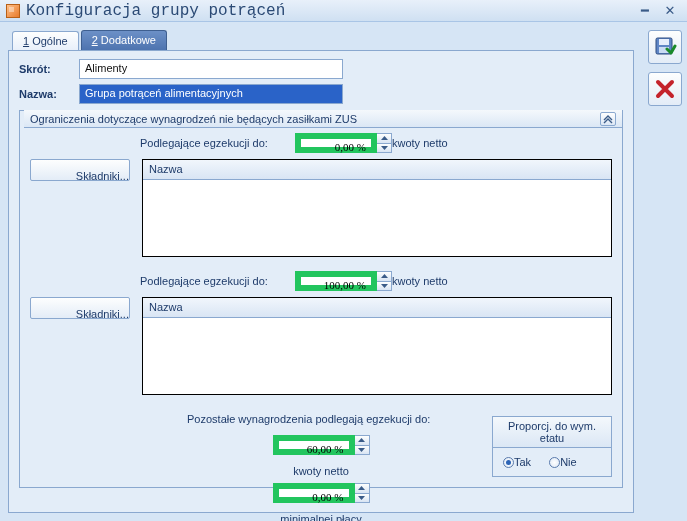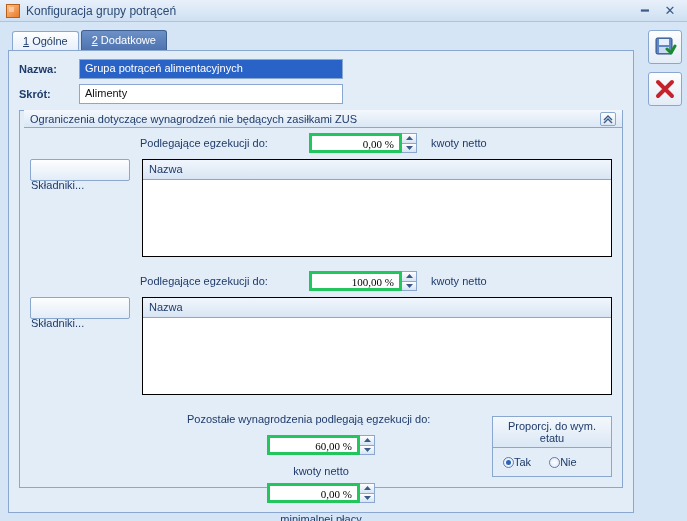--- a/index.html
+++ b/index.html
@@ -1,21 +1,21 @@
 <!DOCTYPE html>
 <html><head>
 <meta charset="utf-8">
 <style>
 * { box-sizing: border-box; margin: 0; padding: 0; font-family: Tahoma, sans-serif; font-size: 11px; }
 body { background: #d6e5f5; width: 687px; height: 521px; overflow: hidden; }
 
 .titlebar { height: 22px; background: linear-gradient(#e8f0fa, #cfe0f2); border-bottom: 1px solid #a9c5e6; display: flex; align-items: center; padding: 0 6px; }
 .titlebar .appicon { width: 14px; height: 14px; margin-right: 6px; background: linear-gradient(135deg,#ffc08a,#e87a2a); border: 1px solid #b86018; position: relative; }
 .titlebar .appicon:after { content: ""; position: absolute; left: 2px; top: 2px; width: 5px; height: 5px; background: #fff6; }
-.titlebar .ttl { color: #2b4a75; font-size: 12px; }
+.titlebar .ttl { color: #2b4a75; font-size: 16px; font-family: Liberation Mono, monospace; }
 .titlebar .spacer { flex: 1; }
 .titlebar .winbtn { width: 22px; height: 16px; margin-left: 3px; display: flex; align-items: center; justify-content: center; color: #3a5b88; cursor: pointer; font-size: 13px; }
 
 .workarea { display: flex; height: calc(100% - 22px); }
 .leftcol { flex: 1; padding: 6px 8px 8px 8px; }
 .rightcol { width: 45px; padding-top: 8px; display: flex; flex-direction: column; align-items: center; gap: 8px; }
 
 .tabstrip { height: 22px; display: flex; align-items: flex-end; gap: 2px; padding-left: 4px; }
 .tab { height: 20px; padding: 3px 10px 0 10px; border: 1px solid #8aa8cf; border-bottom: none; border-radius: 3px 3px 0 0; cursor: pointer; }
 .tab.active { background: linear-gradient(#fdfefe,#e7effa); color: #1e3b6a; position: relative; top: 1px; }
@@ -28,33 +28,33 @@
 .formrow .lbl { width: 60px; font-weight: bold; color: #1e3b6a; }
 .textin { height: 20px; border: 1px solid #8aa8cf; background: #fff; padding: 2px 5px; color: #111; }
 .textin.sel { background: #2a63c8; color: #fff; }
 
 .groupbox { border: 1px solid #8aa8cf; margin-top: 6px; position: relative; padding: 18px 10px 10px 10px; background: #e3edf8; height: 378px; }
 .groupbox .legend { position: absolute; top: -1px; left: 4px; right: 0; height: 18px; padding: 2px 6px; color: #1e3b6a; background: linear-gradient(#f4f8fc,#dbe7f5); border-bottom: 1px solid #8aa8cf; display: flex; align-items: center; }
 .groupbox .legend .flex1 { flex: 1; }
 .chev { width: 16px; height: 14px; border: 1px solid #8aa8cf; border-radius: 2px; background: linear-gradient(#fefefe,#dce7f5); display: flex; align-items: center; justify-content: center; cursor: pointer; }
 .chev svg { width: 10px; height: 10px; }
 
-.limitrow { display: flex; align-items: center; margin: 4px 0 6px 110px; gap: 14px; }
+.limitrow { display: flex; align-items: center; margin: 4px 0 6px 110px; gap: 0; }
 .limitlbl { color: #1e3b6a; min-width: 155px}
 .postlbl { color: #1e3b6a; }
 
 .spinwrap { display: flex; height: 20px; }
-.spinval { width: 93px; border: 3px solid #22c55e; background: #fff; text-align: right; padding: 2px 5px; font-family: Tahoma; }
+.spinval { width: 82px; border: 6px solid #22c55e; background: #fff; text-align: right; padding: 2px 5px; font-family: Tahoma; }
 .spinbtns { width: 15px; display: flex; flex-direction: column; border: 1px solid #8aa8cf; border-left: none; }
 .spinbtns div { flex: 1; background: linear-gradient(#fdfefe,#d8e4f3); display: flex; align-items: center; justify-content: center; cursor: pointer; }
 .spinbtns div:first-child { border-bottom: 1px solid #8aa8cf; }
 .spinbtns svg { width: 7px; height: 4px; display: block; }
 
 .sklrow { display: flex; gap: 12px; margin-bottom: 10px; }
-.sklbtn { width: 100px; height: 22px; border: 1px solid #8aa8cf; background: linear-gradient(#fdfefe,#e3ecf7); color: #1e3b6a; cursor: pointer; text-align: left; padding-top: 19px; border-radius: 2px; }
+.sklbtn { width: 100px; height: 22px; border: 1px solid #8aa8cf; background: linear-gradient(#fdfefe,#e3ecf7); color: #1e3b6a; cursor: pointer; text-align: right; padding-top: 10px; border-radius: 2px; }
 .gridbox { flex: 1; border: 1px solid #000000; background: #fff; height: 98px; }
 .gridhdr { height: 20px; background: linear-gradient(#f1f6fc,#d9e5f4); border-bottom: 1px solid #8aa8cf; padding: 3px 6px; color: #1e3b6a; }
 
 .bottomrow { display: flex; align-items: center; margin-top: 6px; gap: 10px; flex-direction: column; }
 .bottomlbl { color: #1e3b6a; width: 268px; }
 
 .propbox { border: 1px solid #8aa8cf; width: 120px; position: absolute; right: 10px; bottom: 10px; background: #e3edf8; }
 .propbox .pbh { text-align: center; padding: 3px 4px; color: #1e3b6a; background: linear-gradient(#f4f8fc,#dbe7f5); border-bottom: 1px solid #8aa8cf; }
 .propbox .pbb { padding: 8px 10px; display: flex; gap: 18px; align-items: center; }
 .radio { display: flex; align-items: center; color: #1e3b6a; cursor: pointer; }
@@ -77,26 +77,26 @@
 
 <div class="workarea">
   <div class="leftcol">
     <div class="tabstrip">
       <div class="tab active"><span class="und">1</span><span> Ogólne</span></div>
       <div class="tab inactive"><span class="und">2</span><span> Dodatkowe</span></div>
     </div>
     <div class="tabpanel">
 
       <div class="formrow">
+        <div class="lbl">Skrót:</div>
+        <div class="textin" style="width:264px">Alimenty</div>
+      </div>
+      <div class="formrow">
         <div class="lbl">Nazwa:</div>
         <div class="textin sel" style="width:264px">Grupa potrąceń alimentacyjnych</div>
-      </div>
-      <div class="formrow">
-        <div class="lbl">Skrót:</div>
-        <div class="textin" style="width:264px">Alimenty</div>
       </div>
 
       <div class="groupbox">
         <div class="legend">
           <span>Ograniczenia dotyczące wynagrodzeń nie będących zasiłkami ZUS</span>
           <span class="flex1"></span>
           <span class="chev">
             <svg viewBox="0 0 10 10">
                 <path d="M1 6 L5 2 L9 6" fill="none" stroke="#3a5b88" stroke-width="1.4"></path>
                 <path d="M1 9 L5 5 L9 9" fill="none" stroke="#3a5b88" stroke-width="1.4"></path>

